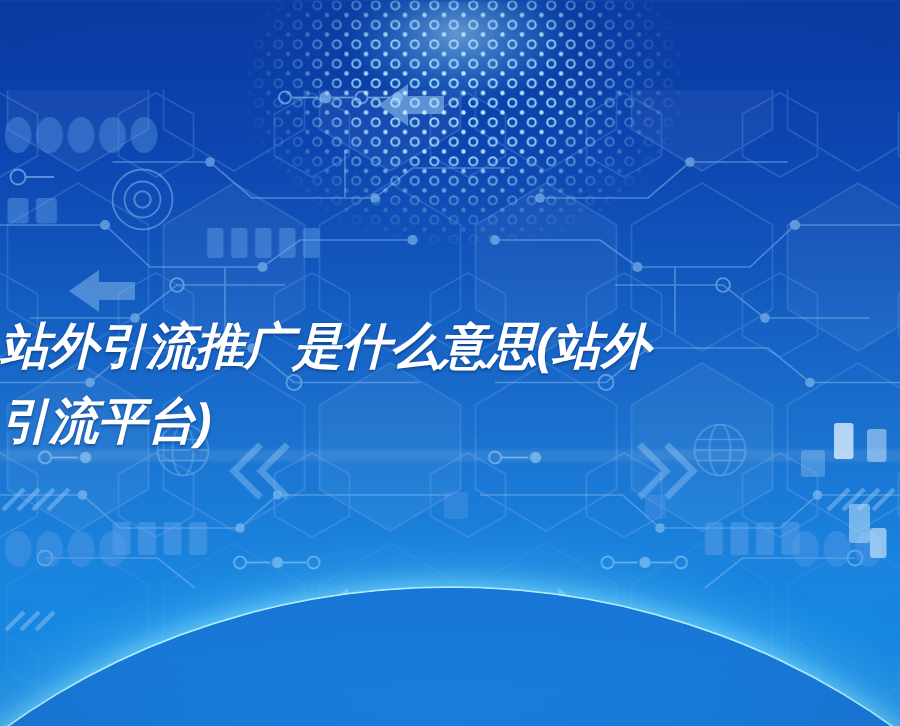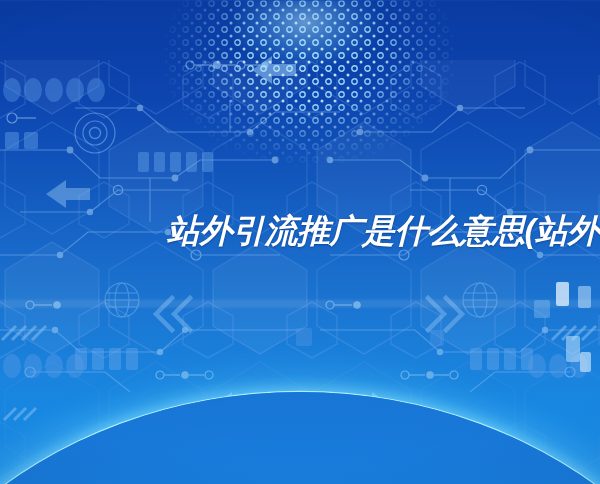--- a/index.html
+++ b/index.html
@@ -124,21 +124,21 @@
         rgba(0,0,0,0) 55%,
         rgba(3,25,80,0.18) 100%);
   }
 
   
   #title-block {
     position: absolute;
     left: 0;
     right: 0;
     top: 206px;
-    text-align: right;
+    text-align: left;
     z-index: 9;
   }
   #title-block .line {
     display: block;
     color: #ffffff;
     font-family: "Liberation Sans", "DejaVu Sans", sans-serif;
     font-weight: 700;
     font-style: italic;
     font-size: 33px;
     line-height: 50px;
@@ -481,15 +481,16 @@
           <path d="M352 330 Q392 318 430 332"></path>
         </g>
       </g>
     </svg>
   </div>
 
   <div class="layer" id="vignette"></div>
 
   <div id="title-block">
     <span class="line">站外引流推广是什么意思(站外</span>
+    <span class="line">引流平台)</span>
   </div>
 
 </div>
 
 </body></html>

